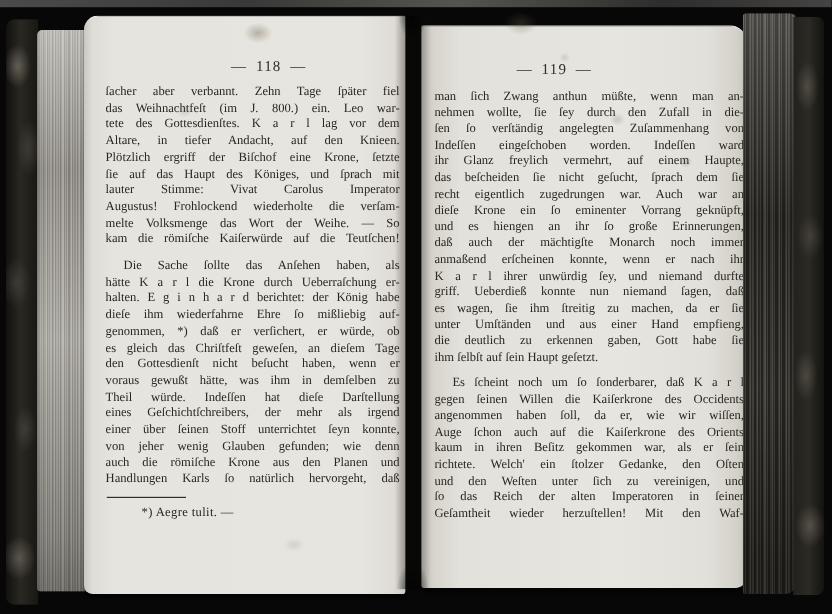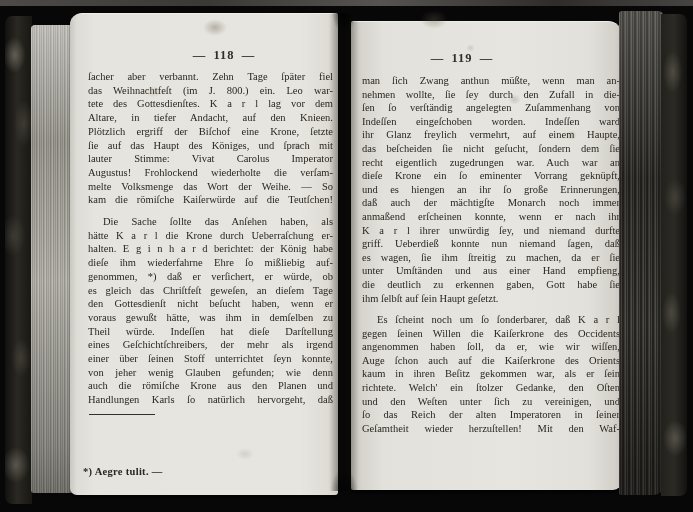--- a/index.html
+++ b/index.html
@@ -45,33 +45,33 @@
   .page-right{left:351px;top:21px;width:271px;height:468px;border-radius:2px 14px 9px 2px;
     border-top:1px solid #efede7;
     background:linear-gradient(90deg,#c2c0b9 0,#d6d4cd 4%,#e3e1db 12%,#e7e5df 60%,#e2e0da 88%,#d3d1ca 97%,#c5c3bc 100%);
     box-shadow:0 3px 2px rgba(0,0,0,.55);}
   .gutter{position:absolute;left:329px;top:13px;width:30px;height:478px;pointer-events:none;
     background:
       radial-gradient(16px 26px at 50% 0%, rgba(0,0,0,.75), rgba(0,0,0,0) 75%),
       radial-gradient(18px 30px at 50% 100%, rgba(0,0,0,.6), rgba(0,0,0,0) 75%),
       linear-gradient(90deg,rgba(18,16,12,0) 0%,rgba(18,16,12,.28) 28%,rgba(8,7,6,.5) 50%,rgba(18,16,12,.26) 72%,rgba(18,16,12,0) 100%);}
   
-  .pagehead{position:absolute;text-align:center;font-size:12.5px;font-weight:bold;
+  .pagehead{position:absolute;text-align:center;font-size:12.5px;font-weight:normal;
     color:#332e27;letter-spacing:1px;}
   .head-left{left:100px;top:48px;width:248px;}
   .head-right{left:362px;top:51px;width:200px;}
   .textblock{position:absolute;color:#2a2620;font-size:10.5px;}
   .tb-left{left:88px;top:70px;width:245px;line-height:13.7px;}
   .tb-right{left:362px;top:74px;width:258px;line-height:13.6px;}
   .para{margin:0 0 8px 0;}
   .line{white-space:nowrap;text-align:justify;text-align-last:justify;text-justify:inter-word;}
   .line.indent{padding-left:15px;}
   .line.short{text-align-last:left;}
   .fn-rule{position:absolute;left:89px;top:414px;width:66px;border-top:1.5px solid #332e27;}
-  .fn-text{position:absolute;left:83px;top:422px;font-size:10.5px;font-weight:bold;color:#2a2620;letter-spacing:.3px;margin-top:44px;}
+  .fn-text{position:absolute;left:118px;top:422px;font-size:10.5px;font-weight:normal;color:#2a2620;letter-spacing:.3px;}
   
   .stain{position:absolute;pointer-events:none;border-radius:50%;}
   .st1{left:203px;top:19px;width:24px;height:17px;background:radial-gradient(closest-side,rgba(100,92,72,.38),rgba(100,92,72,0));}
   .st2{left:146px;top:86px;width:15px;height:12px;background:radial-gradient(closest-side,rgba(100,92,72,.18),rgba(100,92,72,0));}
   .st3{left:420px;top:10px;width:28px;height:19px;background:radial-gradient(closest-side,rgba(95,88,70,.35),rgba(95,88,70,0));}
   .st4{left:508px;top:94px;width:13px;height:11px;background:radial-gradient(closest-side,rgba(95,88,70,.22),rgba(95,88,70,0));}
   .st5{left:566px;top:130px;width:11px;height:10px;background:radial-gradient(closest-side,rgba(95,88,70,.25),rgba(95,88,70,0));}
   .st6{left:466px;top:44px;width:9px;height:8px;background:radial-gradient(closest-side,rgba(95,88,70,.18),rgba(95,88,70,0));}
   .st7{left:236px;top:448px;width:18px;height:12px;background:radial-gradient(closest-side,rgba(100,92,72,.15),rgba(100,92,72,0));}
   .st8{left:292px;top:142px;width:9px;height:8px;background:radial-gradient(closest-side,rgba(80,72,55,.25),rgba(80,72,55,0));}
@@ -122,21 +122,21 @@
 <div class="fn-text">*) Aegre tulit. —</div>
 
 <div class="pagehead head-right">— 119 —</div>
 <div class="textblock tb-right">
     <div class="para">
       <div class="line">man ſich Zwang anthun müßte, wenn man an-</div>
       <div class="line">nehmen wollte, ſie ſey durch den Zufall in die-</div>
       <div class="line">ſen ſo verſtändig angelegten Zuſammenhang von</div>
       <div class="line">Indeſſen eingeſchoben worden. Indeſſen ward</div>
       <div class="line">ihr Glanz freylich vermehrt, auf einem Haupte,</div>
-      <div class="line">das beſcheiden ſie nicht geſucht, ſondern dem ſie</div>
+      <div class="line">das beſcheiden ſie nicht geſucht, ſprach dem ſie</div>
       <div class="line">recht eigentlich zugedrungen war. Auch war an</div>
       <div class="line">dieſe Krone ein ſo eminenter Vorrang geknüpft,</div>
       <div class="line">und es hiengen an ihr ſo große Erinnerungen,</div>
       <div class="line">daß auch der mächtigſte Monarch noch immer</div>
       <div class="line">anmaßend erſcheinen konnte, wenn er nach ihr</div>
       <div class="line">K&nbsp;a&nbsp;r&nbsp;l ihrer unwürdig ſey, und niemand durfte</div>
       <div class="line">griff. Ueberdieß konnte nun niemand ſagen, daß</div>
       <div class="line">es wagen, ſie ihm ſtreitig zu machen, da er ſie</div>
       <div class="line">unter Umſtänden und aus einer Hand empfieng,</div>
       <div class="line">die deutlich zu erkennen gaben, Gott habe ſie</div>

